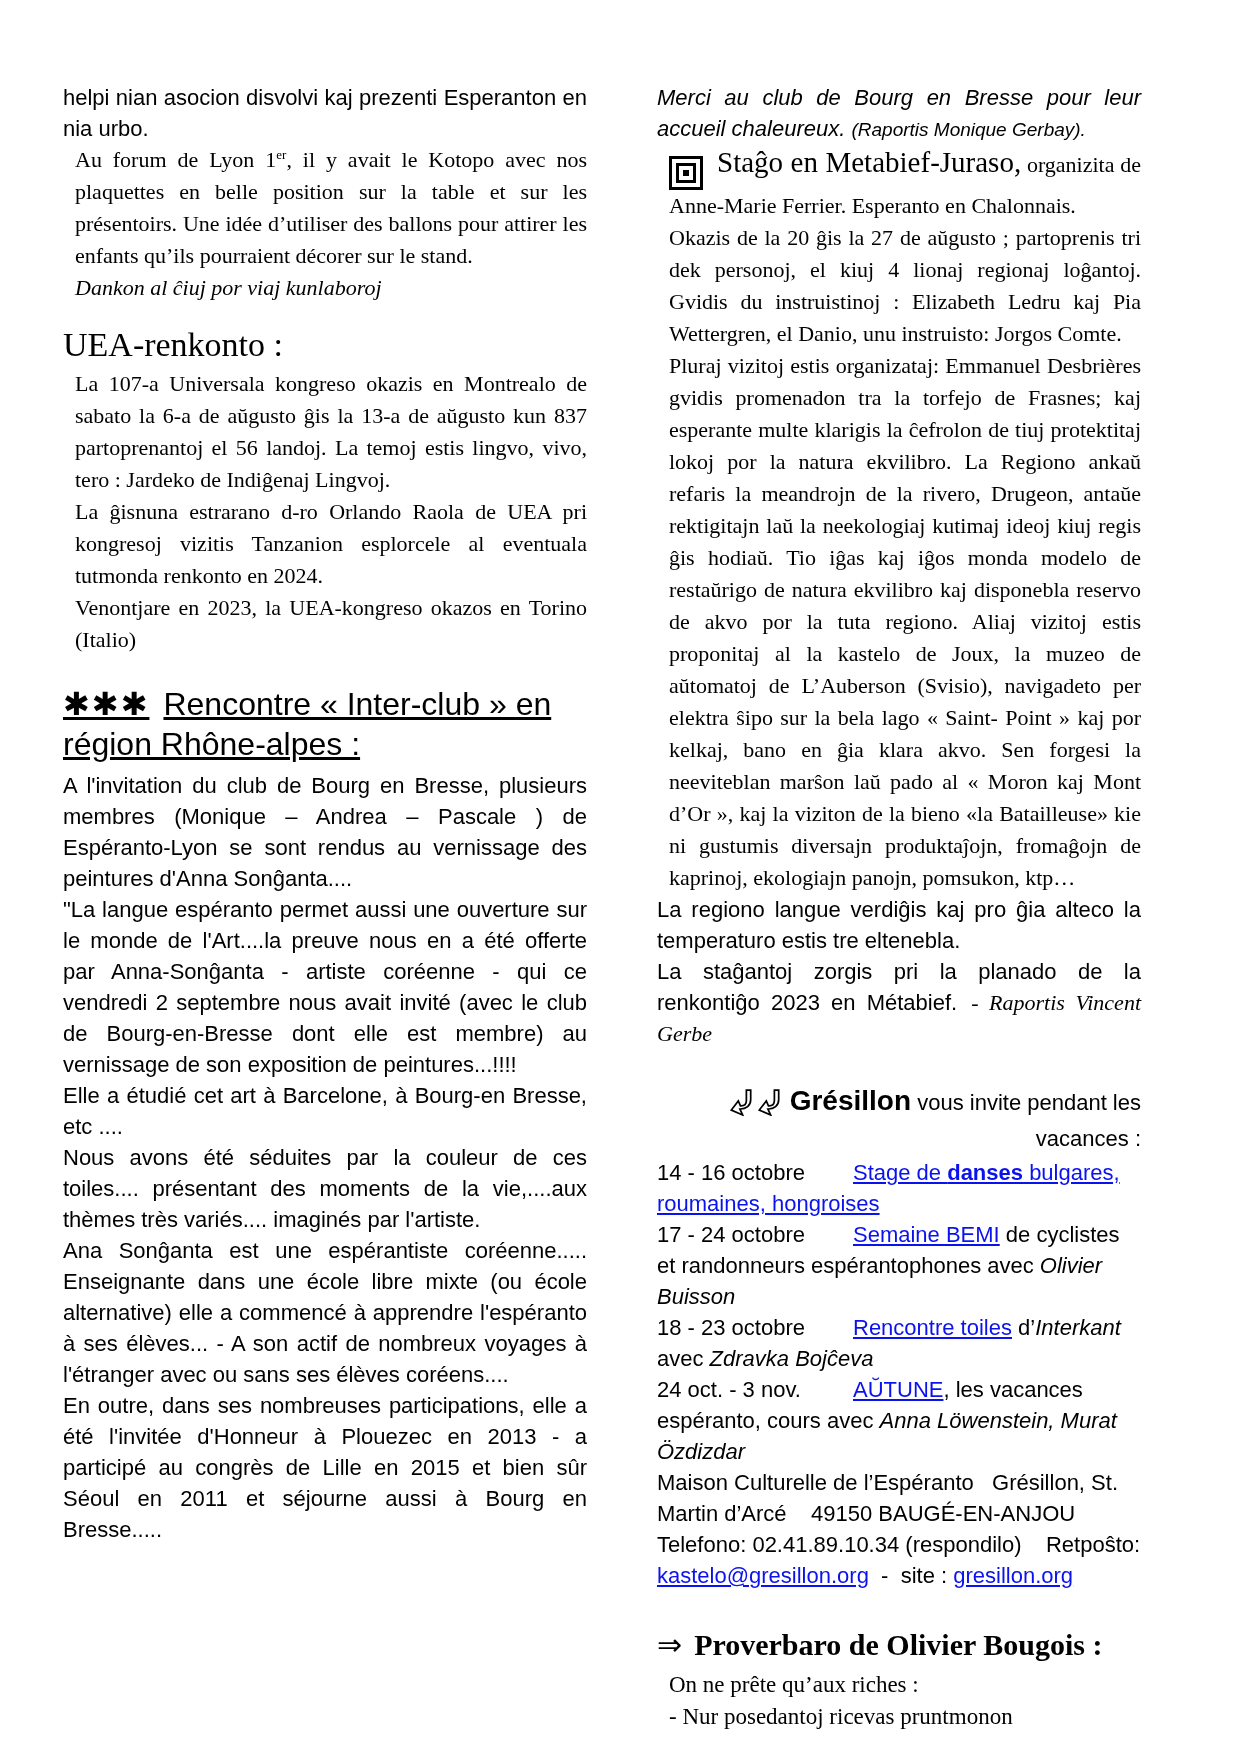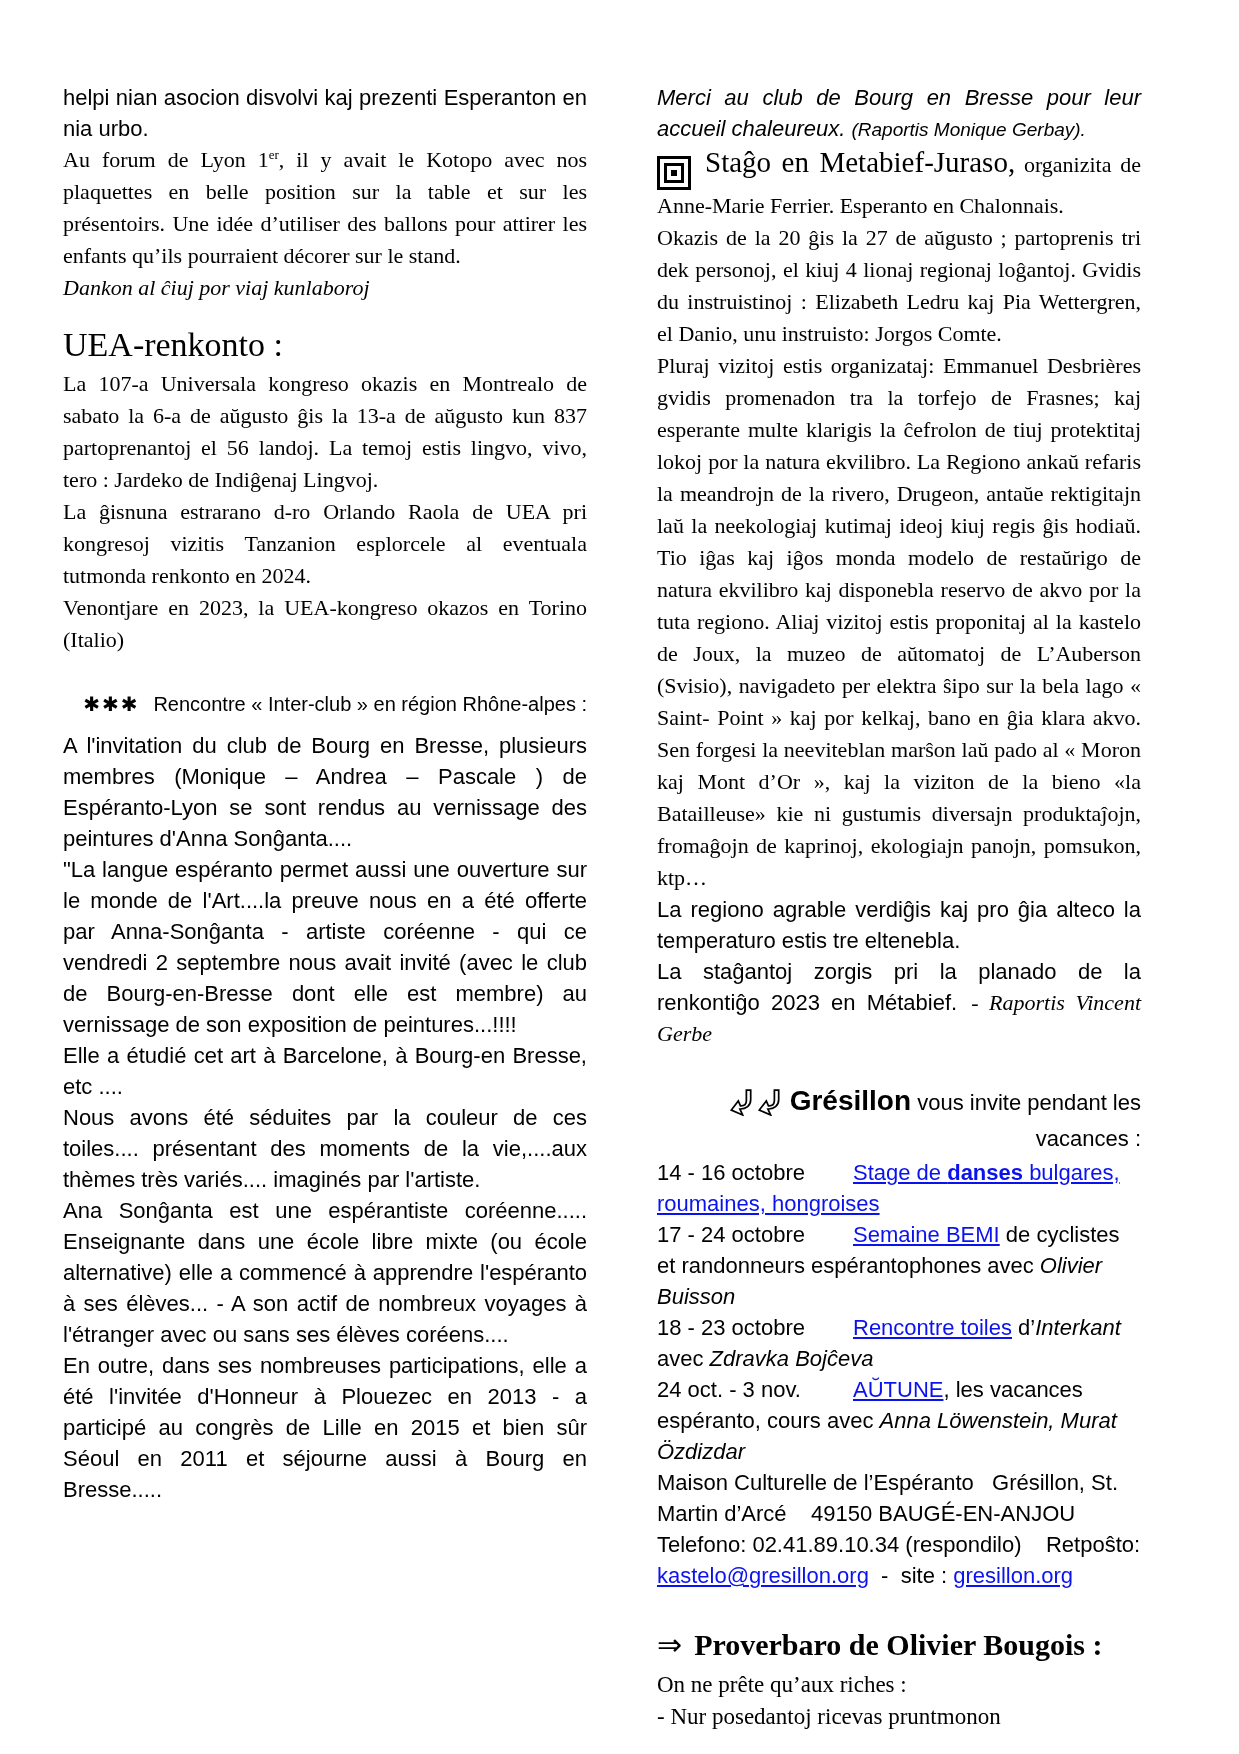--- a/index.html
+++ b/index.html
@@ -3,26 +3,26 @@
 <meta charset="utf-8">
 <style>
   html,body{margin:0;padding:0;background:#e8e8e8;}
   .page{position:relative;width:1239px;height:1754px;background:#ffffff;overflow:hidden;color:#000;}
   .col{position:absolute;top:82px;}
   .col-left{left:63px;width:524px;}
   .col-right{left:657px;width:484px;}
 
   p{margin:0;}
   .body-sans{font-size:22px;line-height:31px;text-align:justify;font-family:"Liberation Sans",sans-serif;}
-  .body-serif{font-size:22px;line-height:32px;text-align:justify;font-family:"Liberation Serif",serif;}
+  .body-serif{font-size:22px;line-height:32px;text-align:justify;font-family:"Liberation Serif",serif;margin-left:12px;}
   .it{font-style:italic;}
   .b{font-weight:bold;}
 
   .h-serif{font-family:"Liberation Serif",serif;font-size:34px;line-height:42px;font-weight:normal;margin:20px 0 2px 0;}
-  .h-sans{font-family:"Liberation Sans",sans-serif;font-size:20px;line-height:40px;font-weight:normal;margin:28px 0 6px 0;text-align:right;}
+  .h-sans{font-family:"Liberation Sans",sans-serif;font-size:32px;line-height:40px;font-weight:normal;margin:28px 0 6px 0;text-align:left;text-decoration:underline;}
   .stars{letter-spacing:2px;margin-right:14px;}
 
   .merci-note{font-size:19px;}
 
   .stage-head{font-size:29px;line-height:34px;}
   .stage-rest{font-size:22px;}
 
   .sq-outer{display:inline-flex;align-items:center;justify-content:center;width:28px;height:28px;border:3px solid #000;margin-right:14px;vertical-align:-4px;}
   .sq-mid{display:flex;align-items:center;justify-content:center;width:14px;height:14px;border:3px solid #000;}
   .sq-in{width:6px;height:6px;background:#000;}
@@ -75,21 +75,21 @@
     <p class="body-sans it"><span>Merci au club de Bourg en Bresse pour leur accueil chaleureux. </span><span class="merci-note">(Raportis Monique Gerbay).</span></p>
 
     <p class="body-serif"><span class="sq-outer">
           <span class="sq-mid">
             <span class="sq-in"></span>
           </span>
         </span><span class="stage-head">Staĝo en Metabief-Juraso,</span><span class="stage-rest"> organizita de Anne-Marie Ferrier. Esperanto en Chalonnais.</span></p>
 
     <p class="body-serif">Okazis de la 20 ĝis la 27 de aŭgusto ; partoprenis tri dek personoj, el kiuj 4 lionaj regionaj loĝantoj. Gvidis du instruistinoj : Elizabeth Ledru kaj Pia Wettergren, el Danio, unu instruisto: Jorgos Comte.</p>
     <p class="body-serif">Pluraj vizitoj estis organizataj: Emmanuel Desbrières gvidis promenadon tra la torfejo de Frasnes; kaj esperante multe klarigis la ĉefrolon de tiuj protektitaj lokoj por la natura ekvilibro. La Regiono ankaŭ refaris la meandrojn de la rivero, Drugeon, antaŭe rektigitajn laŭ la neekologiaj kutimaj ideoj kiuj regis ĝis hodiaŭ. Tio iĝas kaj iĝos monda modelo de restaŭrigo de natura ekvilibro kaj disponebla reservo de akvo por la tuta regiono. Aliaj vizitoj estis proponitaj al la kastelo de Joux, la muzeo de aŭtomatoj de L’Auberson (Svisio), navigadeto per elektra ŝipo sur la bela lago « Saint- Point » kaj por kelkaj, bano en ĝia klara akvo. Sen forgesi la neeviteblan marŝon laŭ pado al « Moron kaj Mont d’Or », kaj la viziton de la bieno «la Batailleuse» kie ni gustumis diversajn produktaĵojn, fromaĝojn de kaprinoj, ekologiajn panojn, pomsukon, ktp…</p>
-    <p class="body-sans">La regiono agrable verdiĝis kaj pro ĝia alteco la temperaturo estis tre eltenebla.</p>
+    <p class="body-sans">La regiono langue verdiĝis kaj pro ĝia alteco la temperaturo estis tre eltenebla.</p>
     <p class="body-sans"><span>La staĝantoj zorgis pri la planado de la renkontiĝo 2023 en Métabief.</span><span class="raportis">- Raportis Vincent Gerbe</span></p>
 
     <p class="body-sans gres-head"><svg class="ribbon" width="26" height="28" viewBox="0 0 24 26">
           <path d="M21 2 v9 c0 5.5 -4.5 8.5 -9.5 8.5 h-0.5 l2.5 5.5 -10.5 -4.5 6.5 -8.5 2 4.5 h0.5 c3.5 0 5 -2 5 -5 V2 z" fill="#fff" stroke="#000" stroke-width="1.6"></path>
         </svg><svg class="ribbon" width="26" height="28" viewBox="0 0 24 26">
           <path d="M21 2 v9 c0 5.5 -4.5 8.5 -9.5 8.5 h-0.5 l2.5 5.5 -10.5 -4.5 6.5 -8.5 2 4.5 h0.5 c3.5 0 5 -2 5 -5 V2 z" fill="#fff" stroke="#000" stroke-width="1.6"></path>
         </svg> <span class="gres-title">Grésillon</span><span> vous invite pendant les vacances :</span></p>
 
     <p class="body-sans event"><span class="date">14 - 16 octobre</span><a class="lnk"><span>Stage de </span><span class="b">danses</span><span> bulgares, roumaines, hongroises</span></a></p>
 

